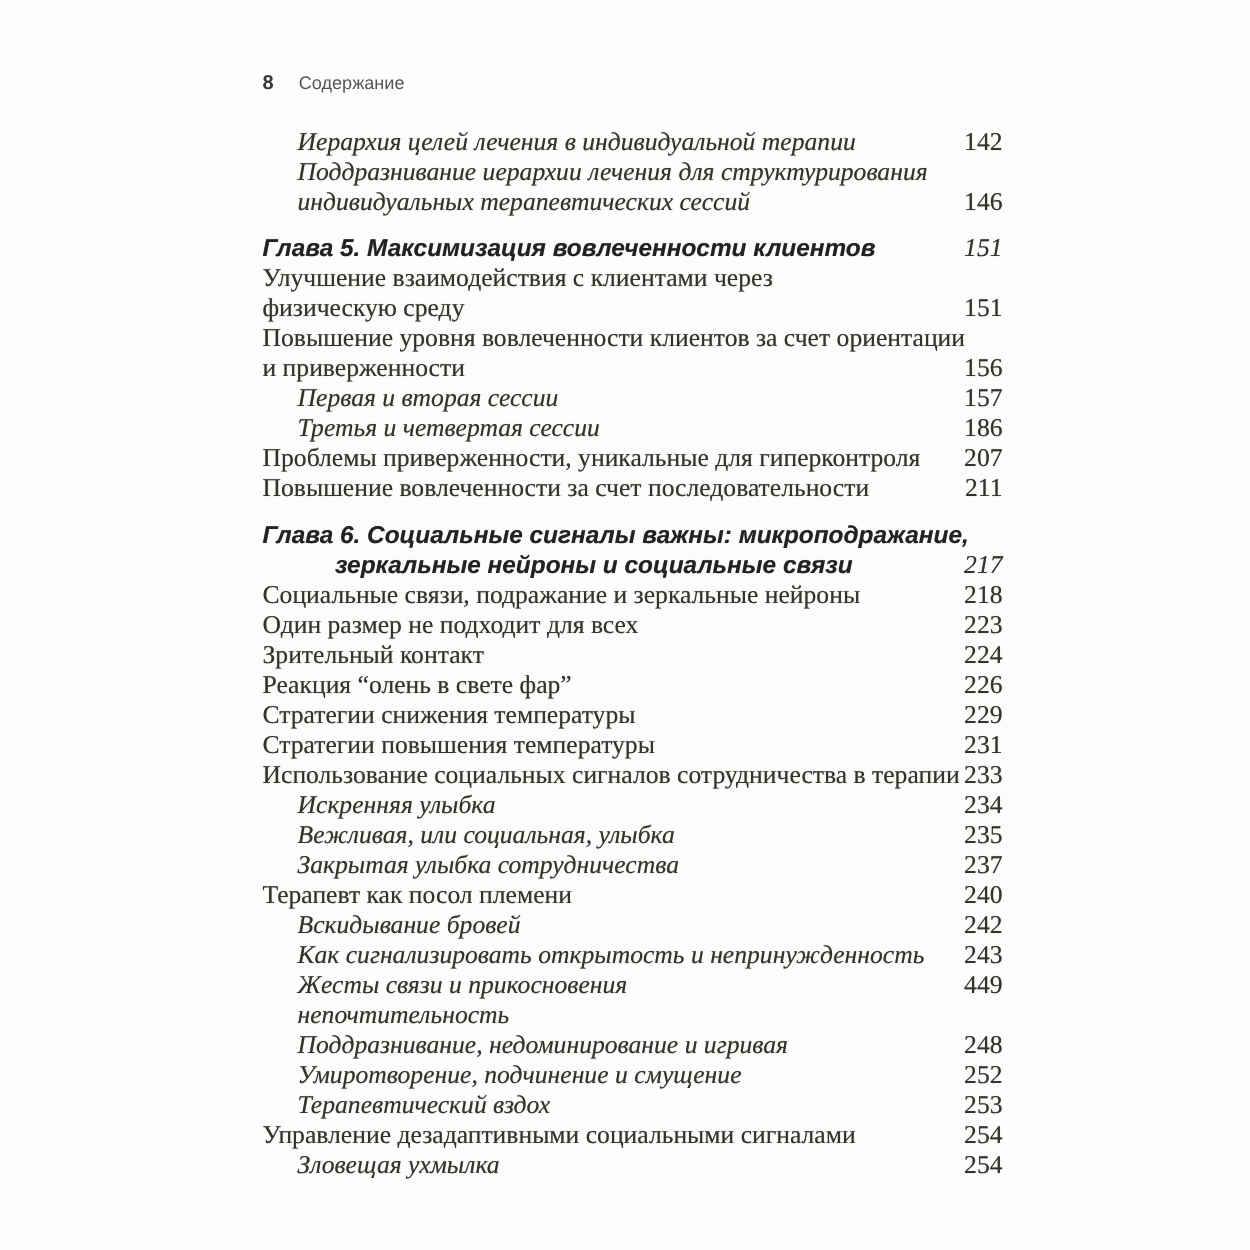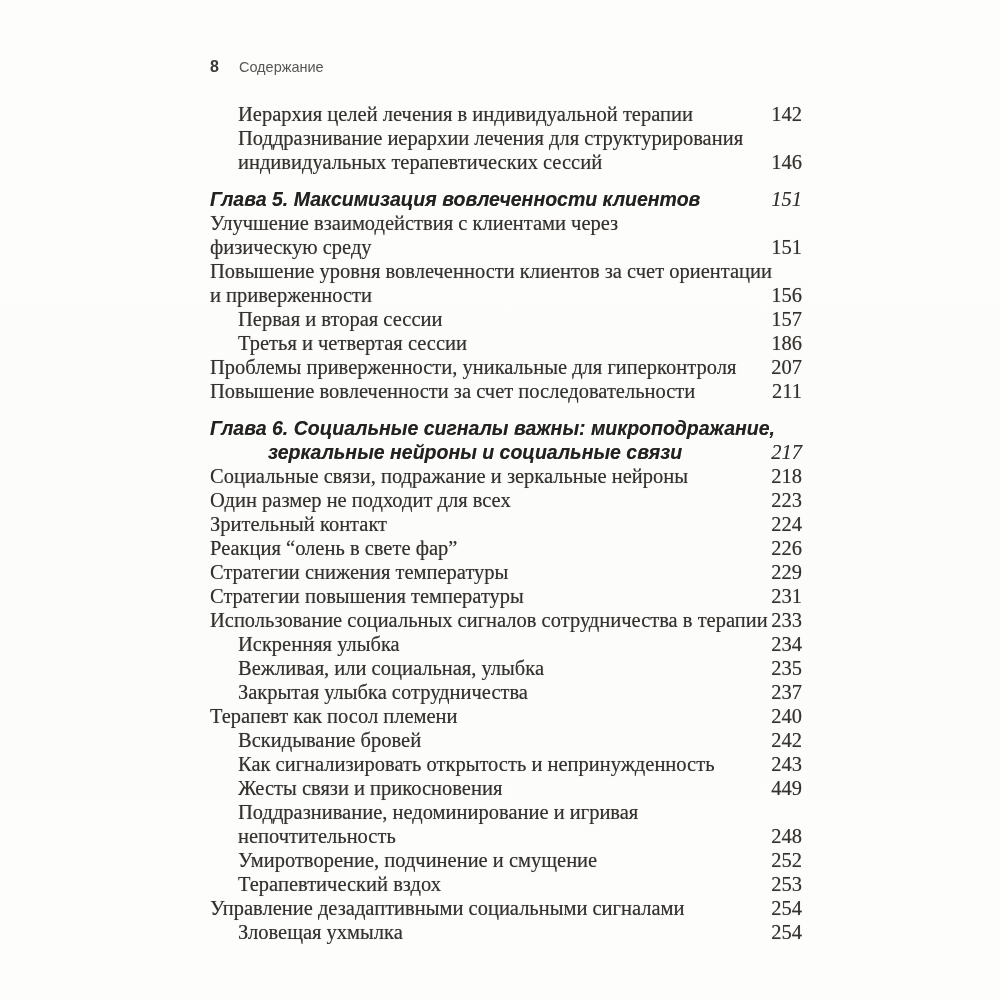--- a/index.html
+++ b/index.html
@@ -58,20 +58,21 @@
   .entry .line {
     white-space: nowrap;
   }
   .entry .page {
     flex: 0 0 62px;
     text-align: right;
     white-space: nowrap;
   }
   .entry.sub .lines {
     padding-left: 28px;
+    font-style: italic;
   }
   .entry.chapter {
     font-family: "Liberation Sans", sans-serif;
     font-weight: 700;
     font-size: 19.5px;
     color: #232220;
     margin-top: 13px;
     text-shadow: 0 0 0.6px rgba(35, 34, 32, 0.5);
     font-style: italic;
   }
@@ -238,22 +239,22 @@
           <div class="page">243</div>
         </div>
         <div class="entry sub">
           <div class="lines">
             <div class="line">Жесты связи и прикосновения</div>
           </div>
           <div class="page">449</div>
         </div>
         <div class="entry sub">
           <div class="lines">
+            <div class="line">непочтительность</div>
             <div class="line">Поддразнивание, недоминирование и игривая</div>
-            <div class="line">непочтительность</div>
           </div>
           <div class="page">248</div>
         </div>
         <div class="entry sub">
           <div class="lines">
             <div class="line">Умиротворение, подчинение и смущение</div>
           </div>
           <div class="page">252</div>
         </div>
         <div class="entry sub">

